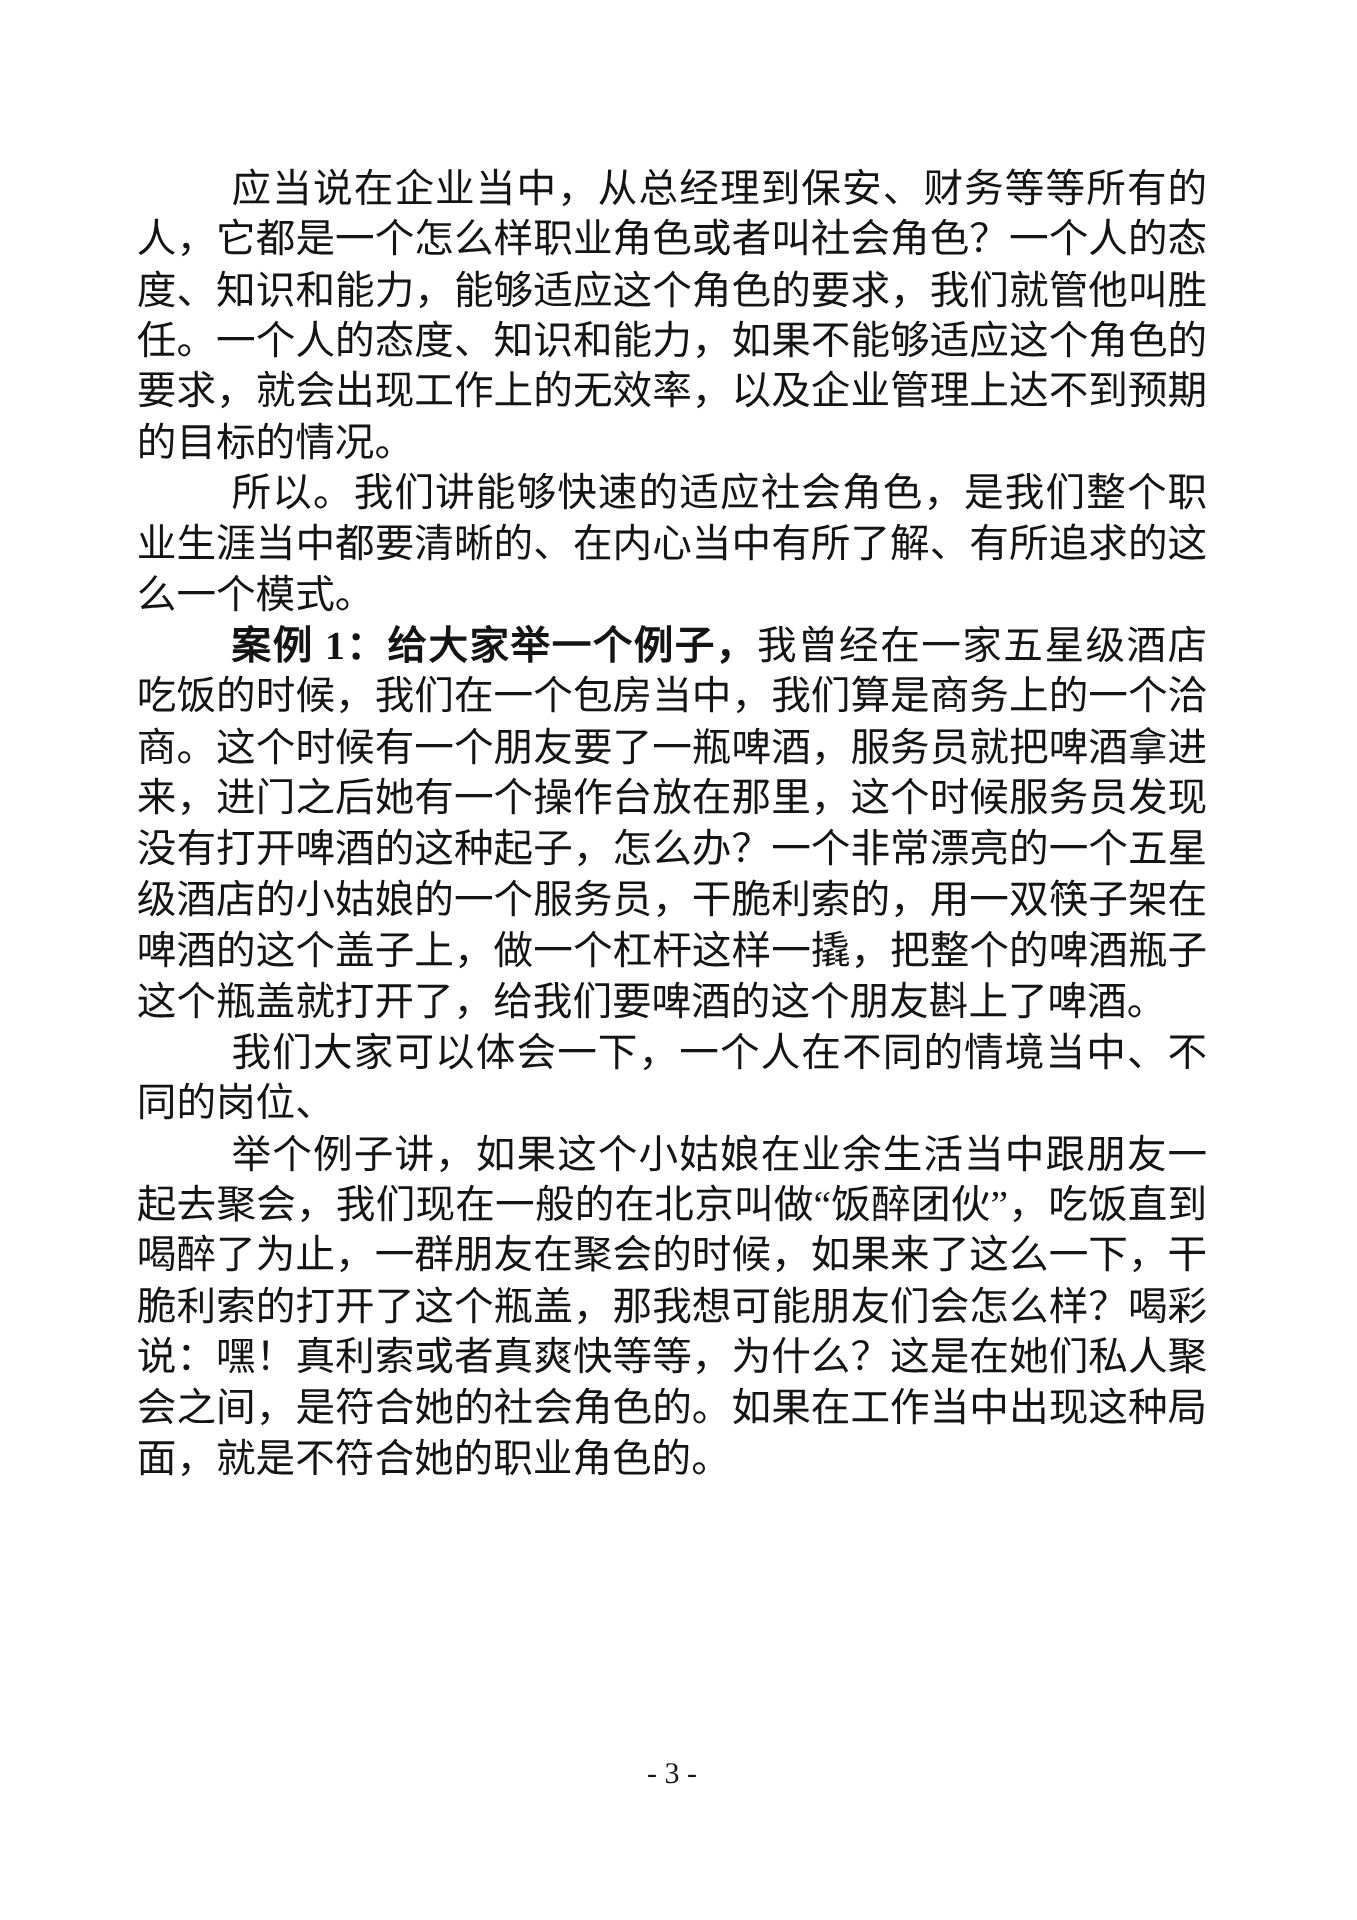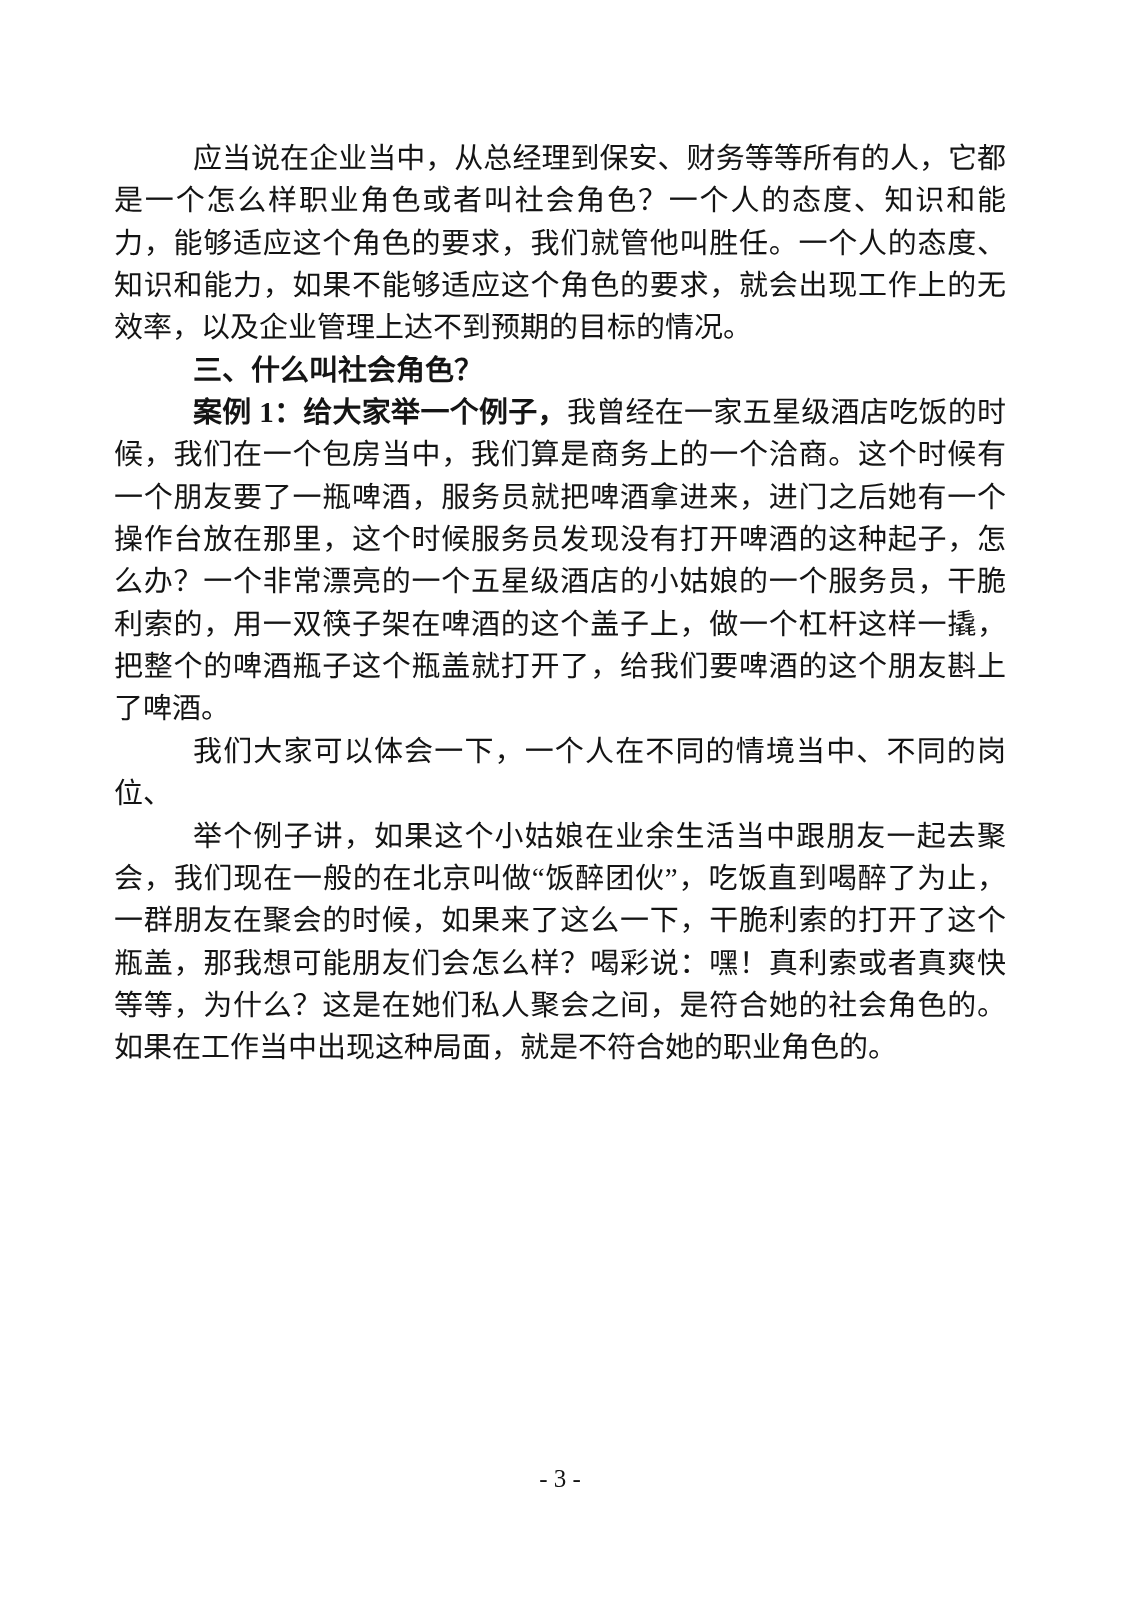--- a/index.html
+++ b/index.html
@@ -14,21 +14,21 @@
     background: #ffffff;
     overflow: hidden;
     font-family: "Liberation Serif", "DejaVu Serif", serif;
     color: #141414;
   }
   .text-block {
     position: absolute;
     left: 114px;
     top: 137px;
     width: 892px;
-    font-size: 29px;
+    font-size: 33px;
     line-height: 42.35px;
     text-align: justify;
     letter-spacing: 0;
   }
   .text-block p {
     margin: 0;
     padding: 0;
     text-indent: 79px;
   }
   .heading {
@@ -47,19 +47,19 @@
     line-height: 30px;
     color: #141414;
   }
 </style>
 </head>
 <body>
 
 <div class="page">
   <div class="text-block">
     <p>应当说在企业当中，从总经理到保安、财务等等所有的人，它都是一个怎么样职业角色或者叫社会角色？一个人的态度、知识和能力，能够适应这个角色的要求，我们就管他叫胜任。一个人的态度、知识和能力，如果不能够适应这个角色的要求，就会出现工作上的无效率，以及企业管理上达不到预期的目标的情况。</p>
-    <p class="heading">三、什么叫社会角色？</p>
+    <p>所以。我们讲能够快速的适应社会角色，是我们整个职业生涯当中都要清晰的、在内心当中有所了解、有所追求的这么一个模式。</p>
     <p><span class="case-lead">案例 1：给大家举一个例子，</span><span>我曾经在一家五星级酒店吃饭的时候，我们在一个包房当中，我们算是商务上的一个洽商。这个时候有一个朋友要了一瓶啤酒，服务员就把啤酒拿进来，进门之后她有一个操作台放在那里，这个时候服务员发现没有打开啤酒的这种起子，怎么办？一个非常漂亮的一个五星级酒店的小姑娘的一个服务员，干脆利索的，用一双筷子架在啤酒的这个盖子上，做一个杠杆这样一撬，把整个的啤酒瓶子这个瓶盖就打开了，给我们要啤酒的这个朋友斟上了啤酒。</span></p>
     <p>我们大家可以体会一下，一个人在不同的情境当中、不同的岗位、</p>
     <p>举个例子讲，如果这个小姑娘在业余生活当中跟朋友一起去聚会，我们现在一般的在北京叫做“饭醉团伙”，吃饭直到喝醉了为止，一群朋友在聚会的时候，如果来了这么一下，干脆利索的打开了这个瓶盖，那我想可能朋友们会怎么样？喝彩说：嘿！真利索或者真爽快等等，为什么？这是在她们私人聚会之间，是符合她的社会角色的。如果在工作当中出现这种局面，就是不符合她的职业角色的。</p>
   </div>
   <div class="page-footer">- 3 -</div>
 </div>
 
 </body></html>

